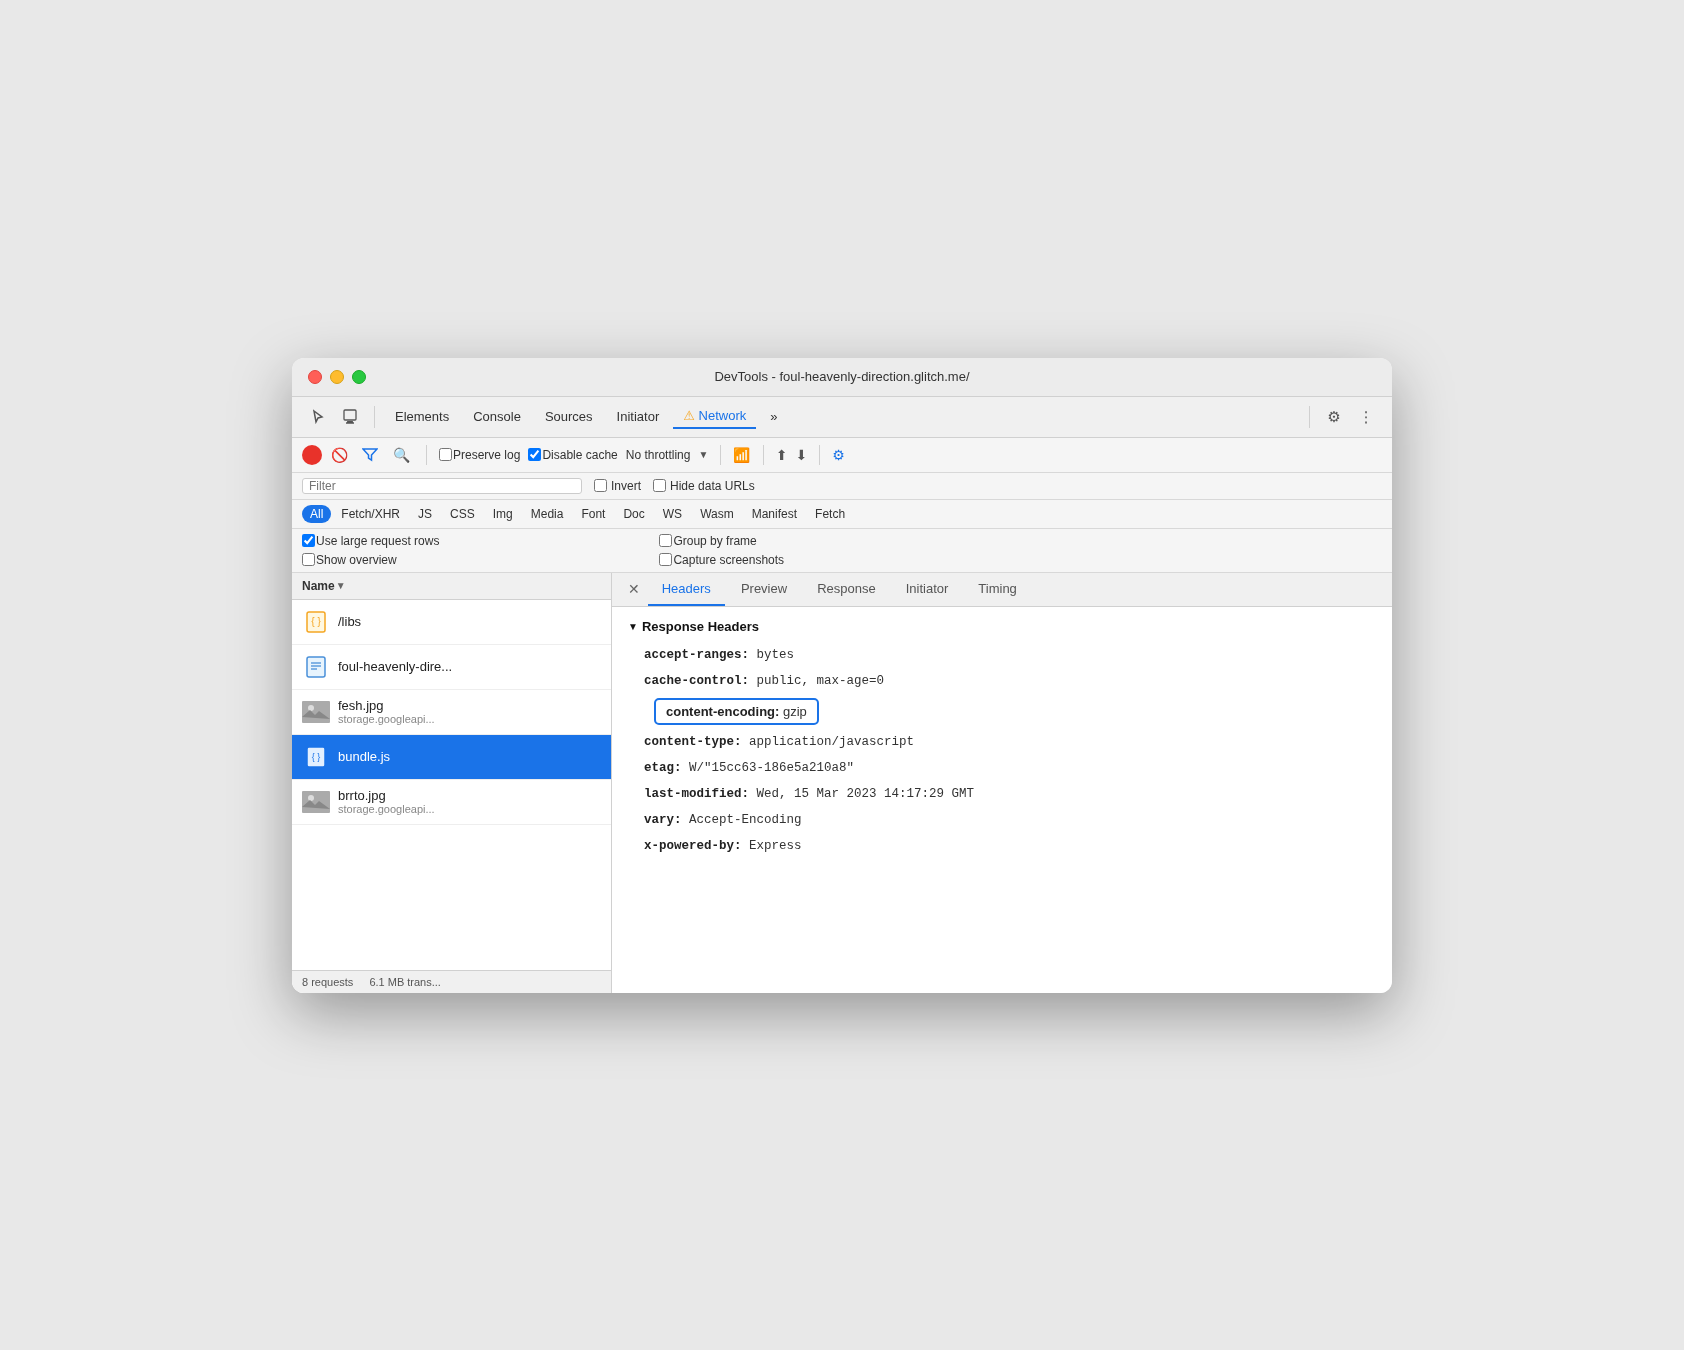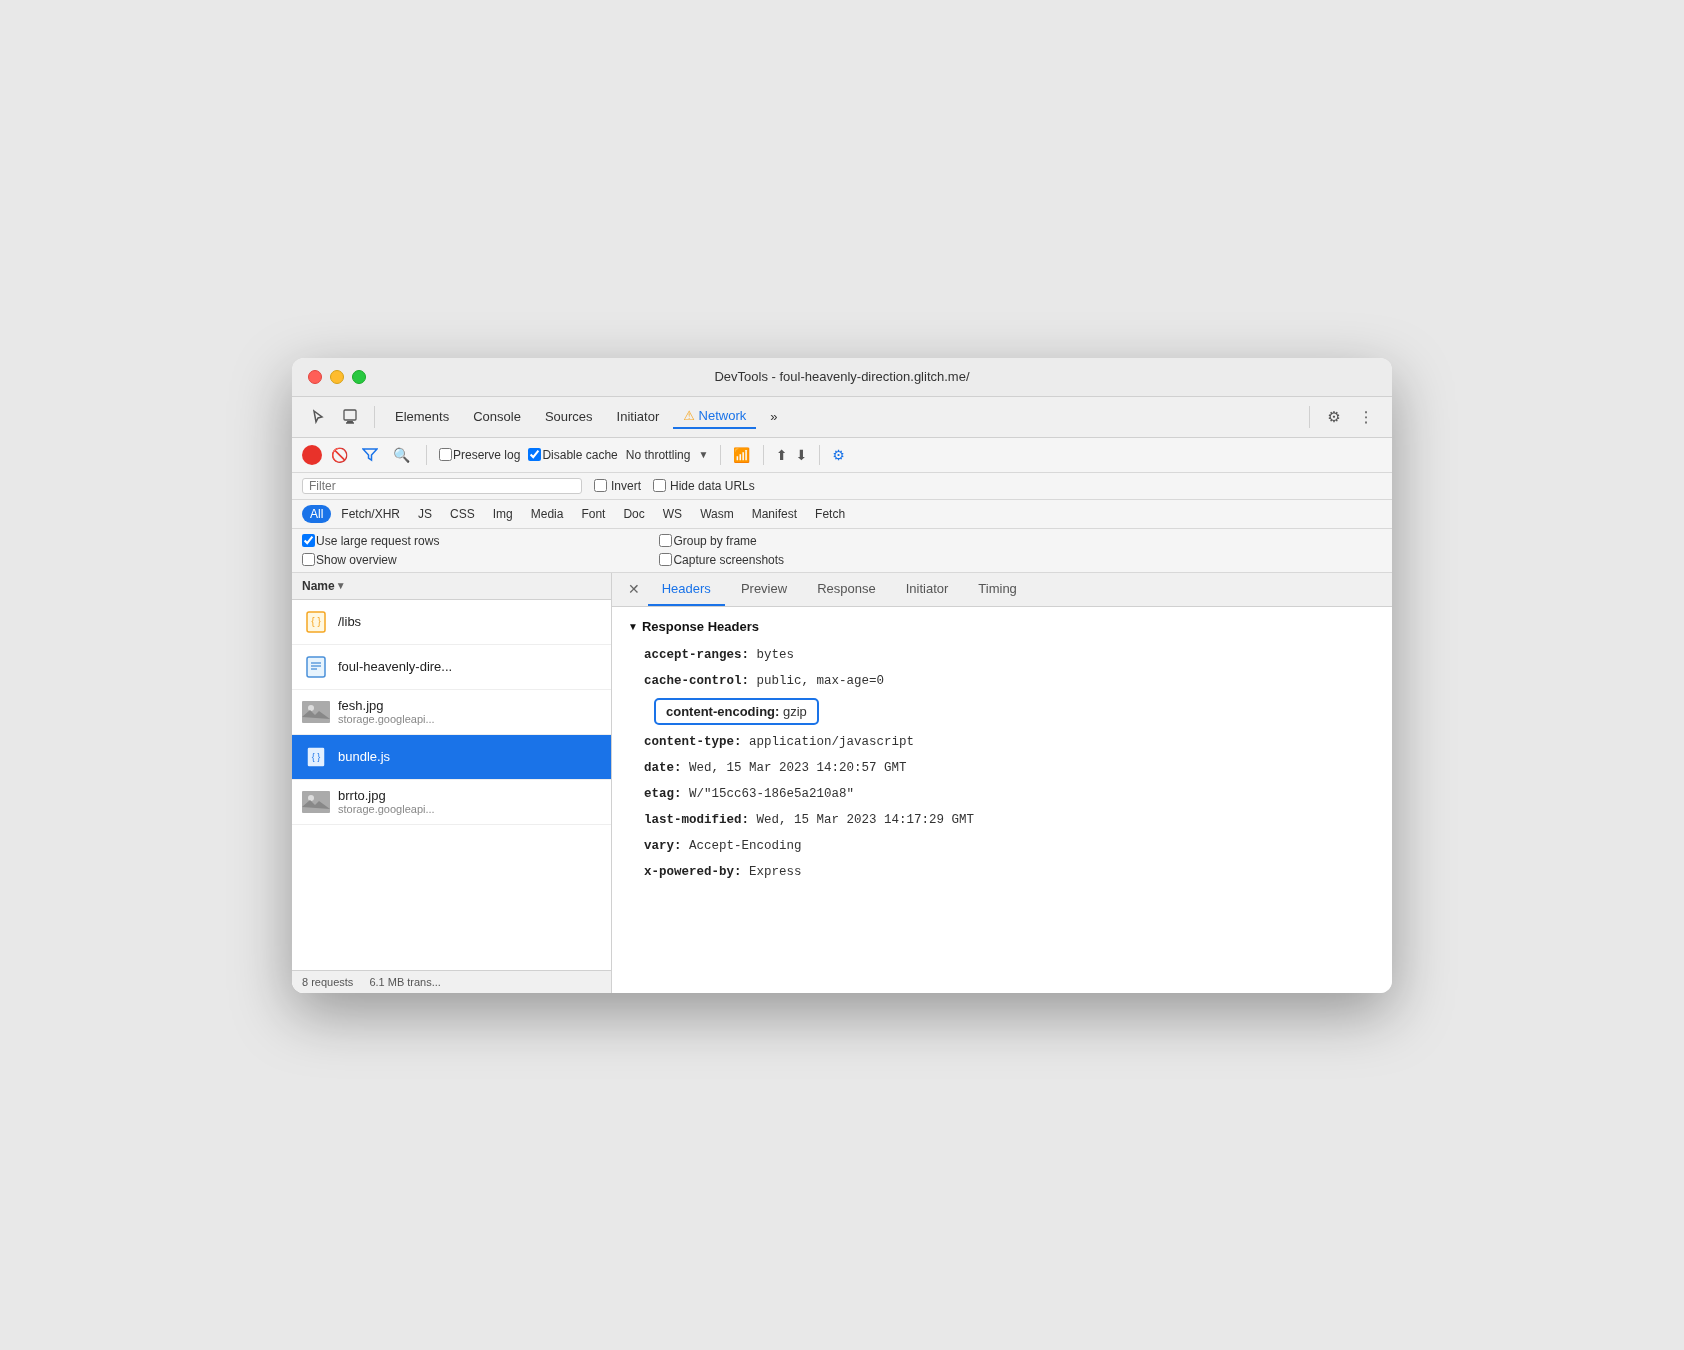--- a/index.html
+++ b/index.html
@@ -602,23 +602,20 @@
 
         <div style="padding: 2px 0 2px 16px;">
           <span class="highlighted-row">
             <span class="header-key">content-encoding:</span><span class="header-val"> gzip</span>
           </span>
         </div>
         <div class="header-row">
           <span class="header-key">content-type:</span><span class="header-val"> application/javascript</span>
         </div>
         <div class="header-row">
-          <span class="header-key">date:</span><span class="header-val"> Wed, 15 Mar 2023 14:20:57 GMT</span>
-        </div>
-        <div class="header-row">
           <span class="header-key">etag:</span><span class="header-val"> W/"15cc63-186e5a210a8"</span>
         </div>
         <div class="header-row">
           <span class="header-key">last-modified:</span><span class="header-val"> Wed, 15 Mar 2023 14:17:29 GMT</span>
         </div>
         <div class="header-row">
           <span class="header-key">vary:</span><span class="header-val"> Accept-Encoding</span>
         </div>
         <div class="header-row">
           <span class="header-key">x-powered-by:</span><span class="header-val"> Express</span>

